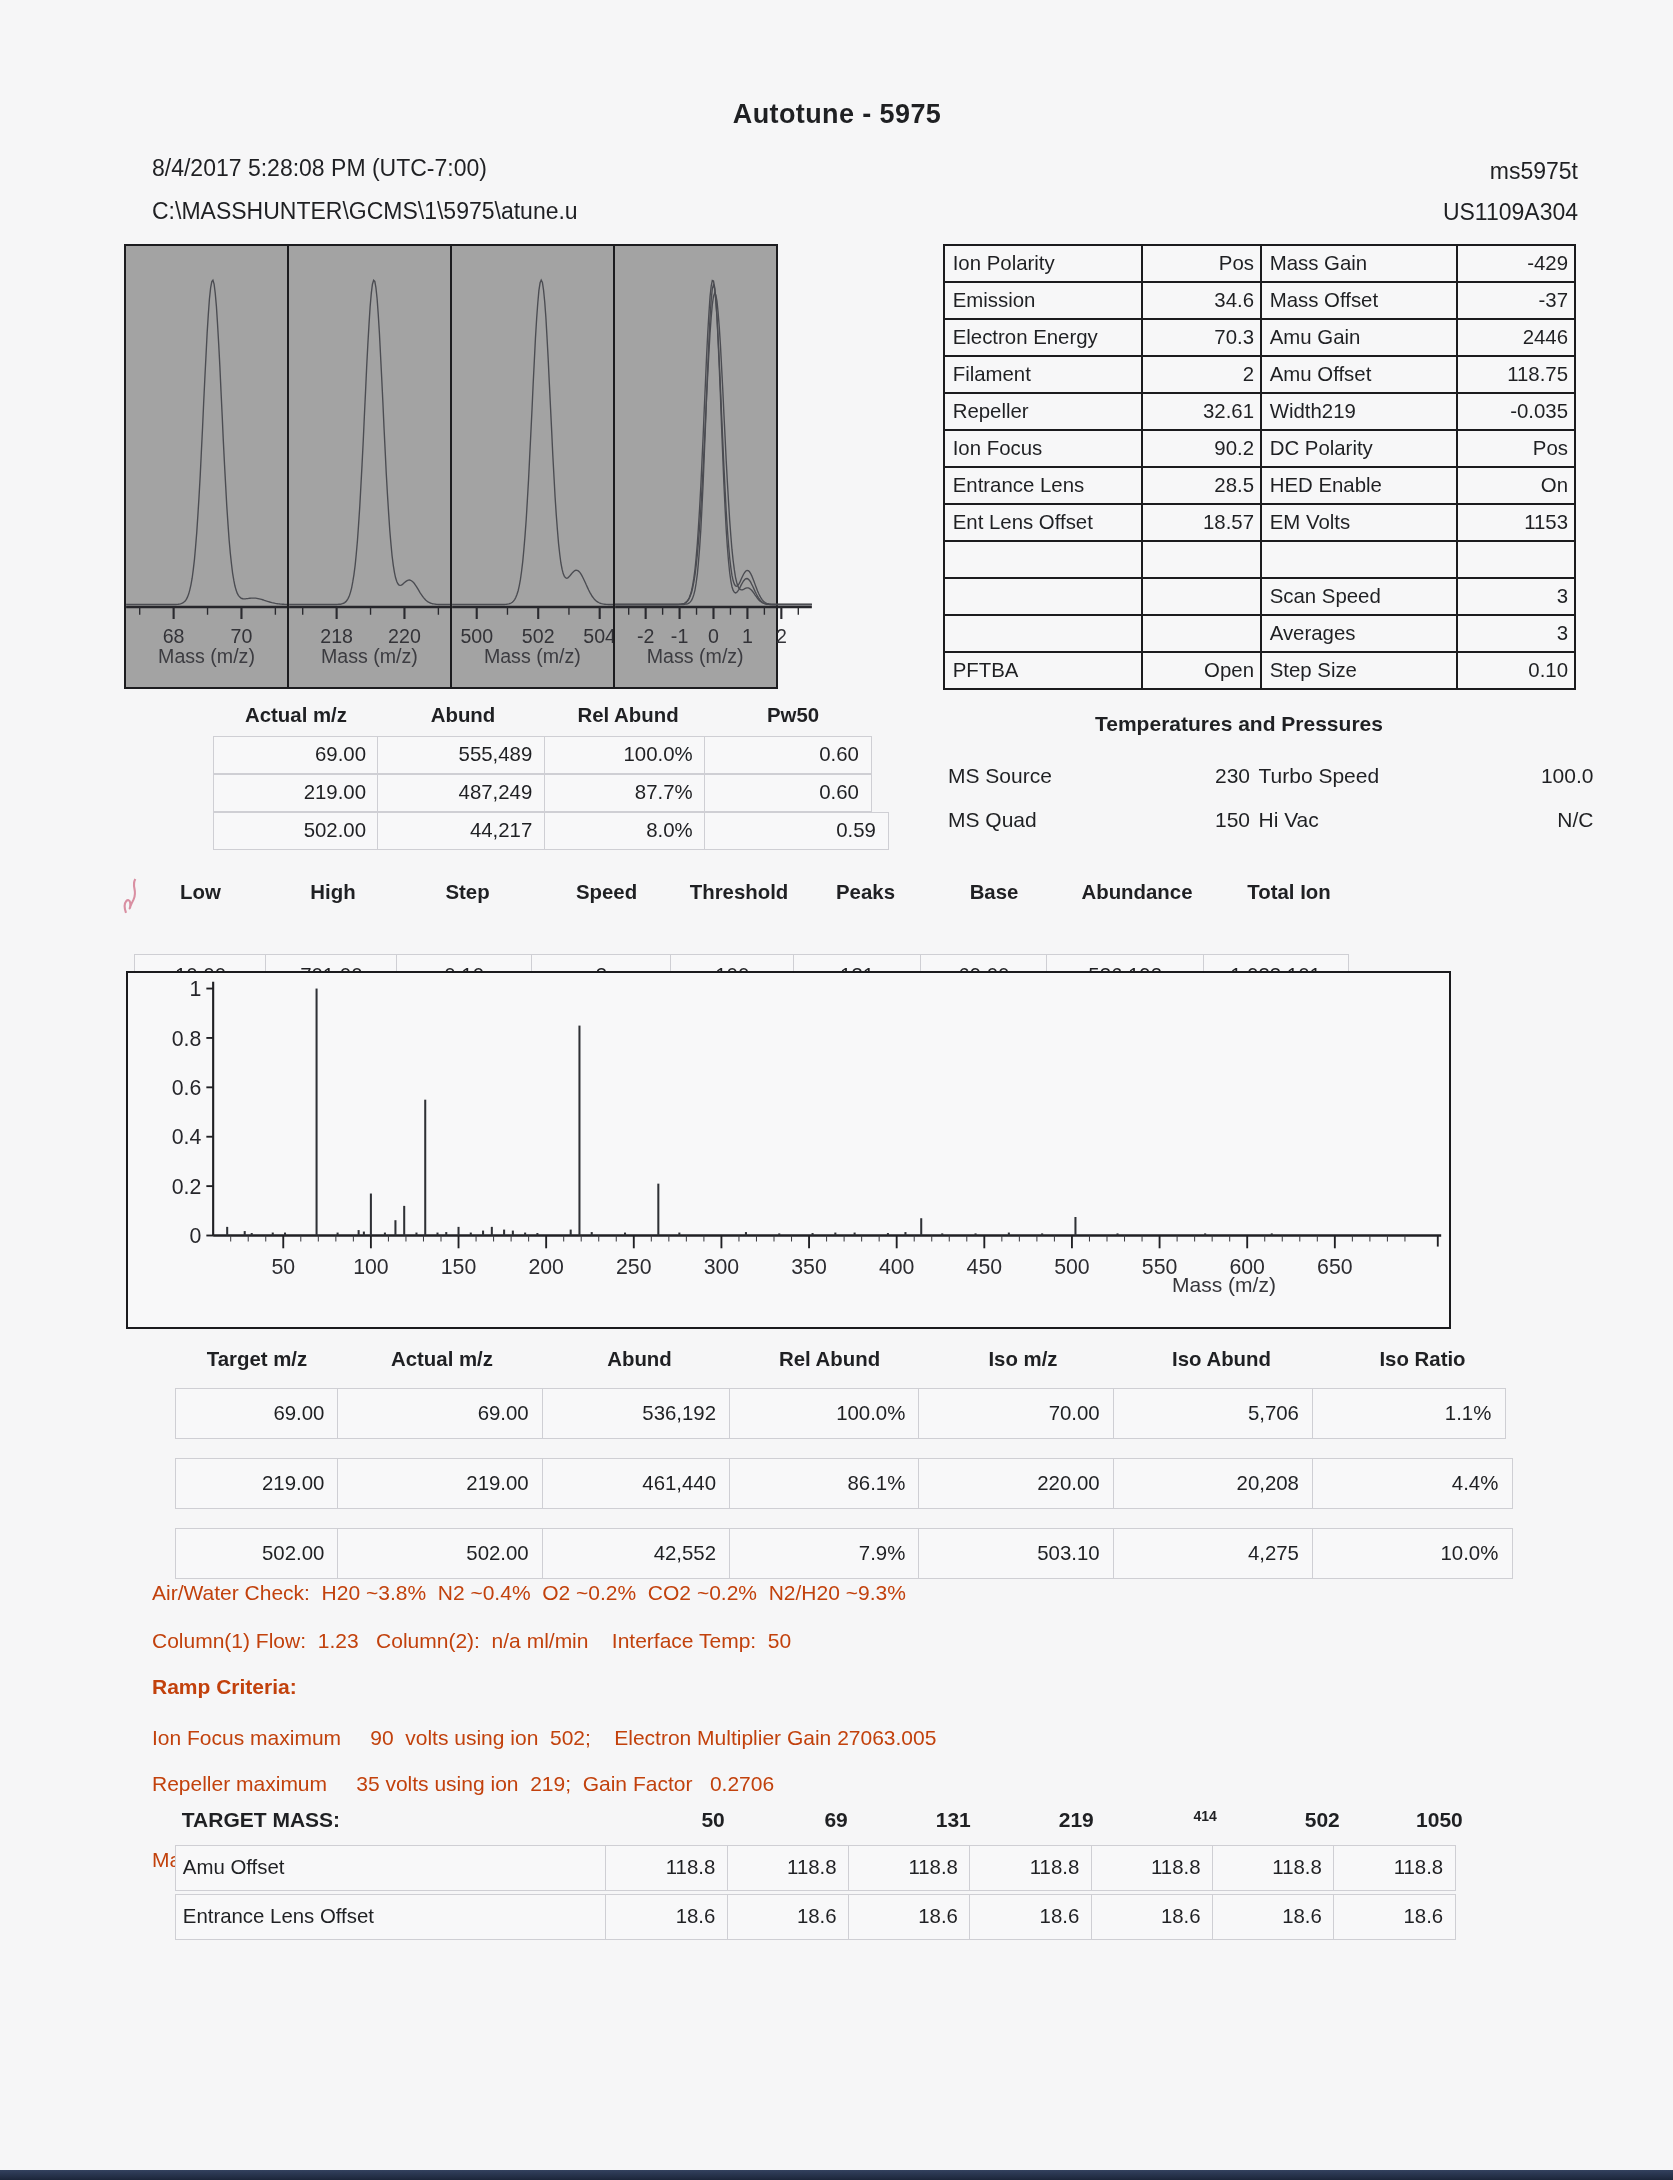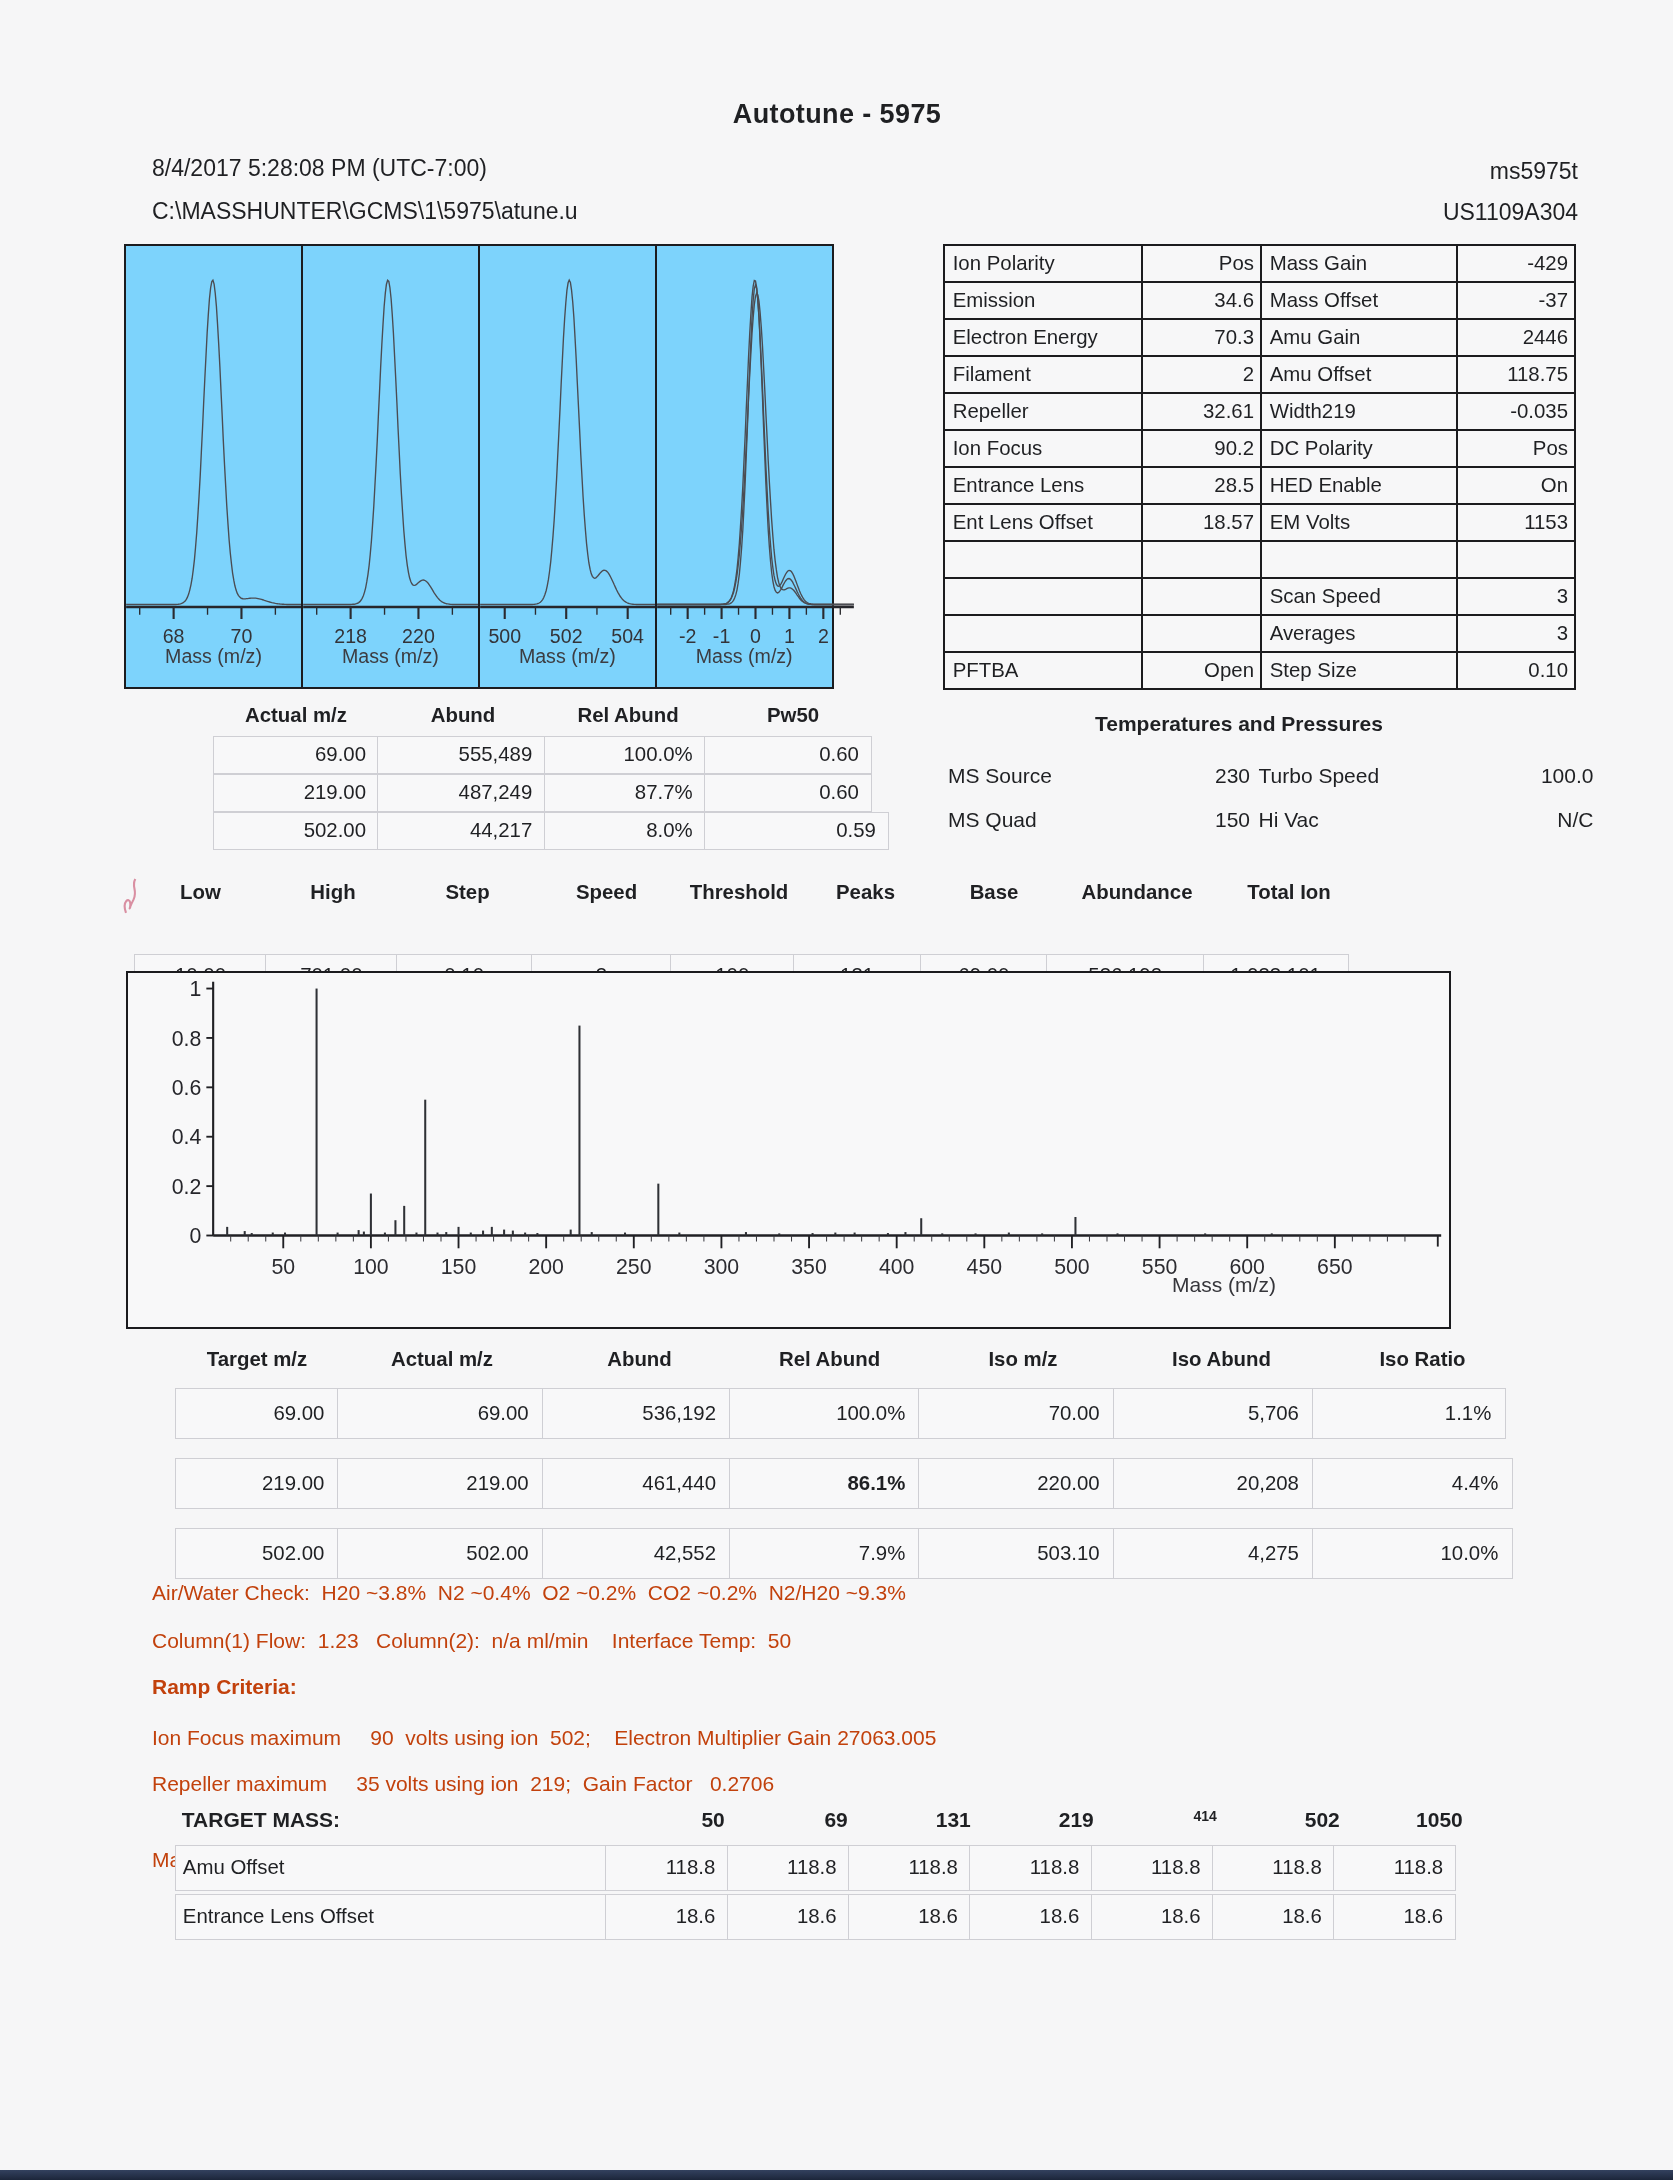--- a/index.html
+++ b/index.html
@@ -9,21 +9,21 @@
   .abs{position:absolute}
   .b{font-weight:bold}
   .pre{white-space:pre-wrap}
 
   
   .title{left:0;right:0;top:99px;text-align:center;font-size:27px;font-weight:bold;letter-spacing:0.4px}
   .hdrline{font-size:23px}
 
   
   .plots{left:124px;top:244px;width:804px;height:445px;display:flex}
-  .panel{width:179px;height:445px;border:2.1px solid #1c1c1f;box-sizing:border-box;position:relative;background:#7dd3fc}
+  .panel{width:165px;height:445px;border:2.1px solid #1c1c1f;box-sizing:border-box;position:relative;background:#a3a3a3}
   .panel + .panel{margin-left:-2.1px}
   .panel svg{position:absolute;left:0;top:0}
   .pxlabel{position:absolute;left:0;right:0;top:399px;text-align:center;font-size:19.6px;color:#3c3c41}
 
   
   .params{border-collapse:collapse;table-layout:fixed;font-size:20.4px;background:#f7f7f8}
   .params td{border:2.1px solid #1b1b1e;height:33px;overflow:hidden;white-space:nowrap}
   .params td.pl{padding-left:7.7px;text-align:left}
   .params td.pv{padding-right:6px;text-align:right}
 
@@ -447,21 +447,21 @@
       <div class="dcell" style="width: 189px; height: 51px; line-height: 48px; padding-right: 13.6px; box-sizing: border-box;">536,192</div>
       <div class="dcell" style="width: 191px; height: 51px; line-height: 48px; padding-right: 13.6px; box-sizing: border-box;">100.0%</div>
       <div class="dcell" style="width: 196px; height: 51px; line-height: 48px; padding-right: 13.6px; box-sizing: border-box;">70.00</div>
       <div class="dcell" style="width: 201px; height: 51px; line-height: 48px; padding-right: 13.6px; box-sizing: border-box;">5,706</div>
       <div class="dcell" style="width: 194px; height: 51px; line-height: 48px; padding-right: 13.6px; box-sizing: border-box;">1.1%</div>
     </div>
     <div class="flexrow" style="margin-bottom: 19px;">
       <div class="dcell" style="width: 164px; height: 51px; line-height: 48px; padding-right: 13.6px; box-sizing: border-box;">219.00</div>
       <div class="dcell" style="width: 206px; height: 51px; line-height: 48px; padding-right: 13.6px; box-sizing: border-box;">219.00</div>
       <div class="dcell" style="width: 189px; height: 51px; line-height: 48px; padding-right: 13.6px; box-sizing: border-box;">461,440</div>
-      <div class="dcell" style="width: 191px; height: 51px; line-height: 48px; padding-right: 13.6px; box-sizing: border-box; font-weight: bold;">86.1%</div>
+      <div class="dcell" style="width: 191px; height: 51px; line-height: 48px; padding-right: 13.6px; box-sizing: border-box;">86.1%</div>
       <div class="dcell" style="width: 196px; height: 51px; line-height: 48px; padding-right: 13.6px; box-sizing: border-box;">220.00</div>
       <div class="dcell" style="width: 201px; height: 51px; line-height: 48px; padding-right: 13.6px; box-sizing: border-box;">20,208</div>
       <div class="dcell" style="width: 201px; height: 51px; line-height: 48px; padding-right: 13.6px; box-sizing: border-box;">4.4%</div>
     </div>
     <div class="flexrow" style="margin-bottom: 19px;">
       <div class="dcell" style="width: 164px; height: 51px; line-height: 48px; padding-right: 13.6px; box-sizing: border-box;">502.00</div>
       <div class="dcell" style="width: 206px; height: 51px; line-height: 48px; padding-right: 13.6px; box-sizing: border-box;">502.00</div>
       <div class="dcell" style="width: 189px; height: 51px; line-height: 48px; padding-right: 13.6px; box-sizing: border-box;">42,552</div>
       <div class="dcell" style="width: 191px; height: 51px; line-height: 48px; padding-right: 13.6px; box-sizing: border-box;">7.9%</div>
       <div class="dcell" style="width: 196px; height: 51px; line-height: 48px; padding-right: 13.6px; box-sizing: border-box;">503.10</div>

